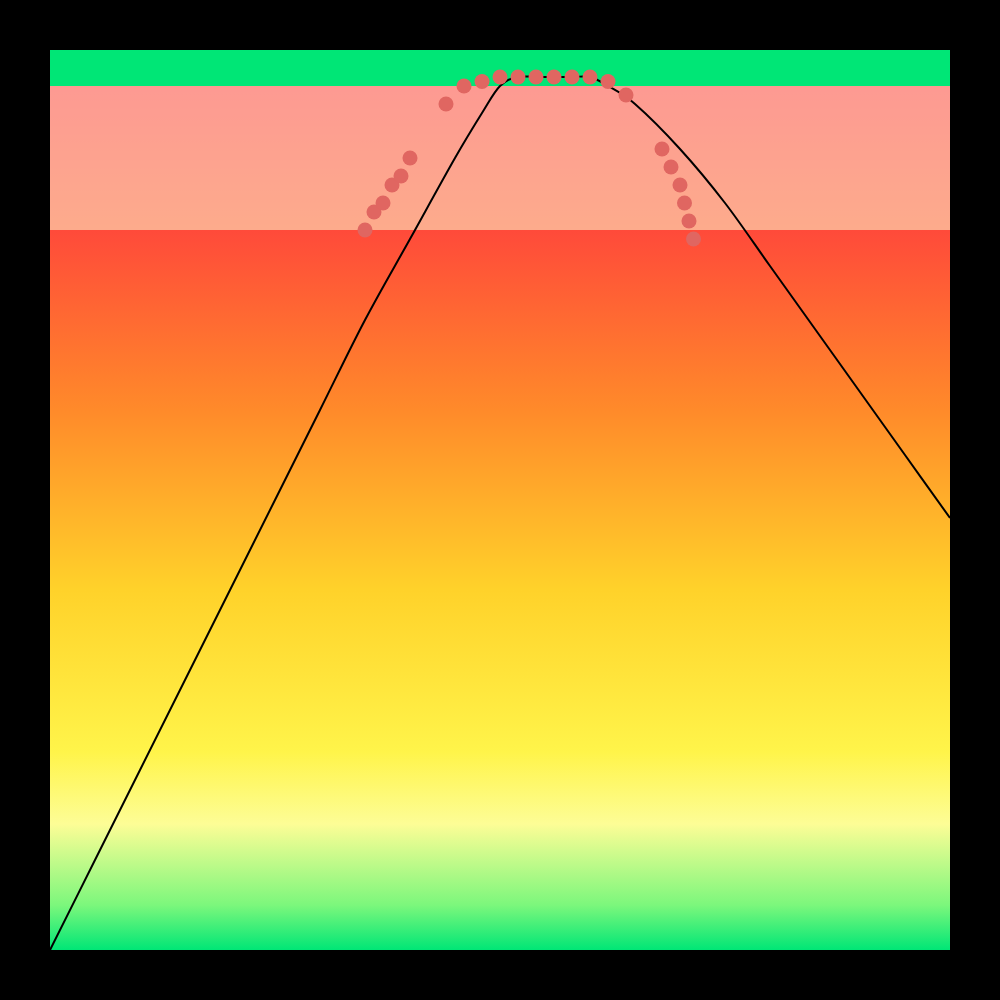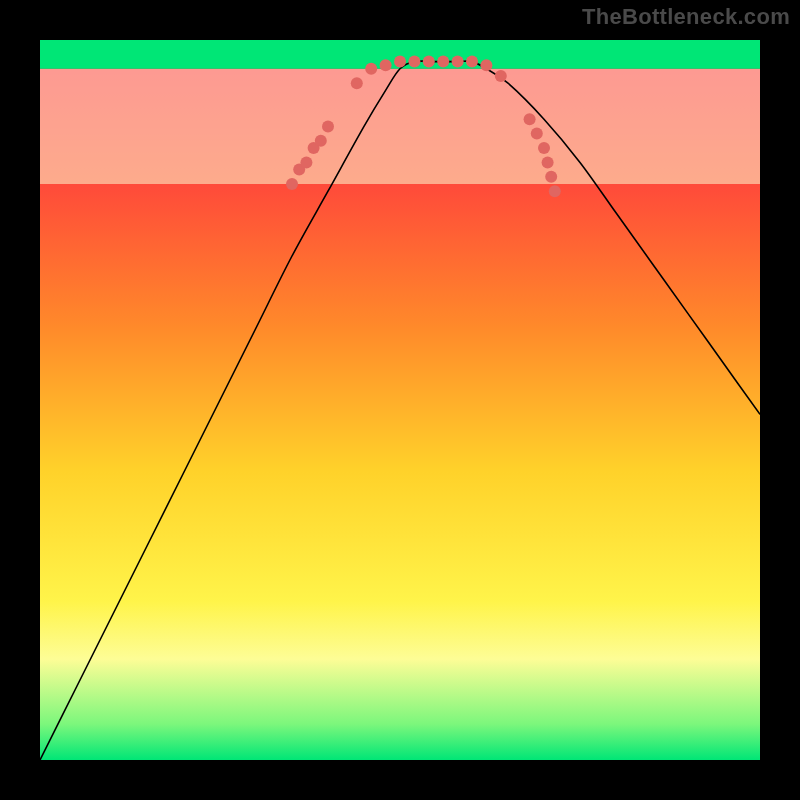--- a/index.html
+++ b/index.html
@@ -7,21 +7,20 @@
   .stage { position: relative; width: 800px; height: 800px; background: #000; }
   .watermark { position: absolute; top: 4px; right: 10px; color: #4a4a4a; font-size: 22px; font-weight: bold; letter-spacing: 0.3px; }
   .plot { position: absolute; left: 40px; top: 40px; width: 720px; height: 720px; }
   .gradient { position: absolute; inset: 0; }
   .curve { position: absolute; inset: 0; }
 </style>
 </head>
 <body>
 
 <div class="stage">
-  <div class="watermark">TheBottleneck.com</div>
   <div class="plot">
     <svg class="gradient" viewBox="0 0 720 720" preserveAspectRatio="none">
       <defs>
         <linearGradient id="bg-grad" x1="0" y1="0" x2="0" y2="1">
             <stop offset="0%" stop-color="#ff1a4b"></stop>
             <stop offset="20%" stop-color="#ff4a3a"></stop>
             <stop offset="40%" stop-color="#ff8a2a"></stop>
             <stop offset="60%" stop-color="#ffd22a"></stop>
             <stop offset="78%" stop-color="#fff44a"></stop>
             <stop offset="86%" stop-color="#fdfd96"></stop>

